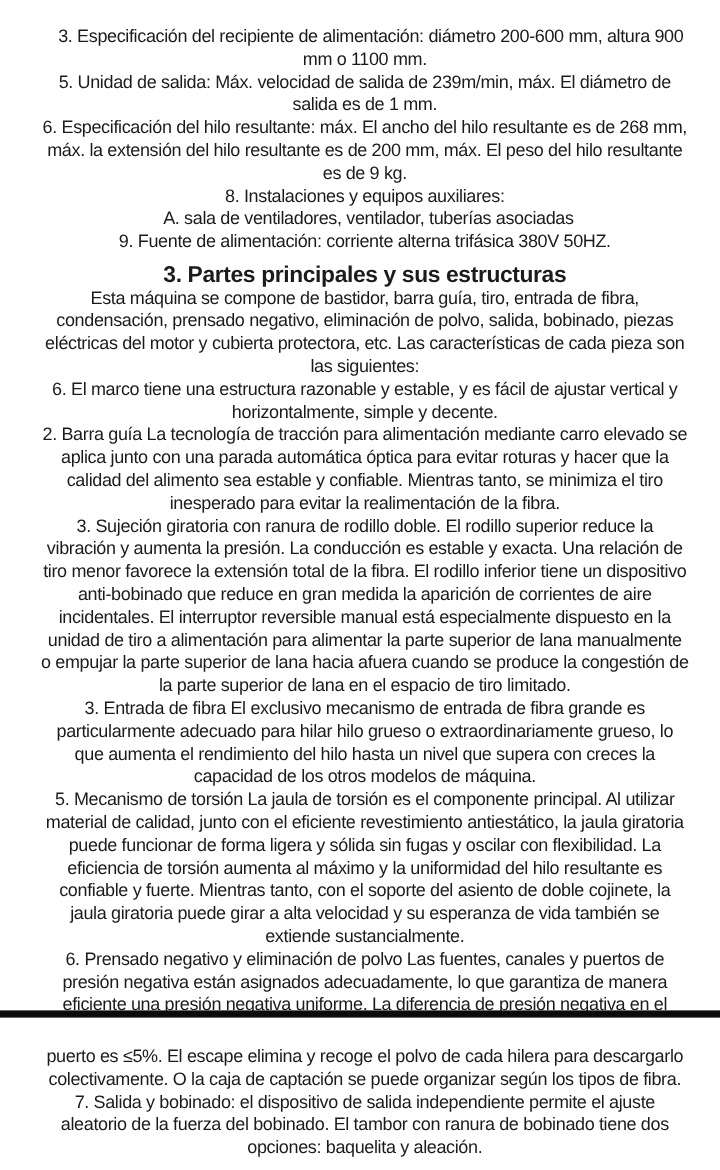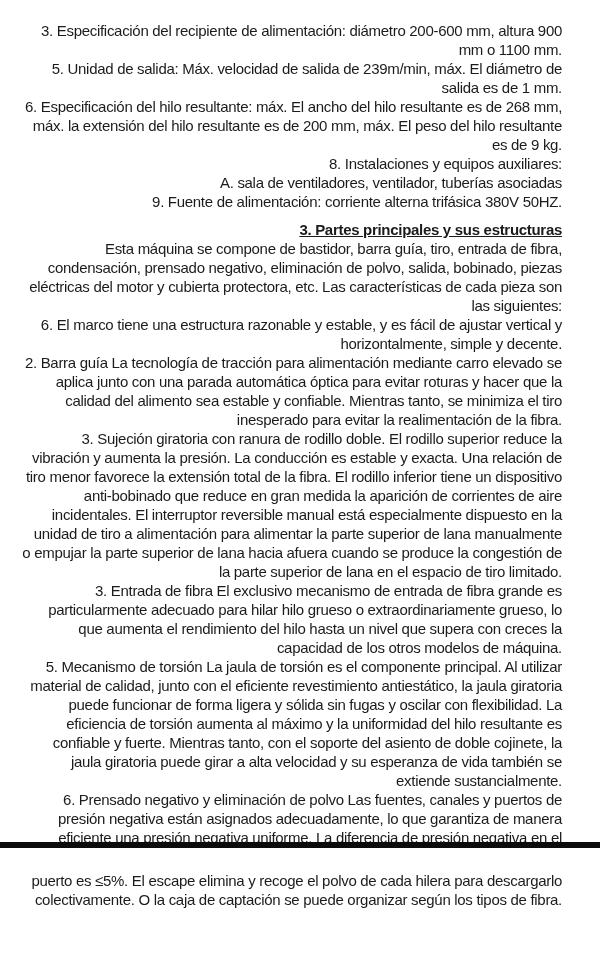--- a/index.html
+++ b/index.html
@@ -10,50 +10,49 @@
     width: 600px;
     height: 975px;
     position: relative;
     background: #ffffff;
     overflow: hidden;
     font-family: "Liberation Sans", sans-serif;
     color: #1b1b1b;
   }
   .text-block {
     position: absolute;
-    left: 22px;
+    left: 34px;
     width: 540px;
     font-size: 15px;
     line-height: 19px;
     letter-spacing: -0.3px;
-    text-align: right;
+    text-align: center;
   }
   .top-text {
     top: 21px;
   }
   .bottom-text {
     top: 871px;
   }
   .text-block p {
     margin: 0;
     padding: 0;
   }
   p.first-indent {
     text-indent: 10px;
   }
   p.sub-indent {
     padding-left: 6px;
   }
   .section-heading {
-    font-size: 15px;
+    font-size: 19px;
     line-height: 19px;
     font-weight: bold;
     margin: 9px 0 0 0;
     padding: 0;
-    text-decoration: underline;
   }
   .page-divider {
     position: absolute;
     left: 0;
     top: 842px;
     width: 600px;
     height: 6px;
     background: #0b0b0b;
   }
 </style>
@@ -76,13 +75,14 @@
   <p>3. Sujeción giratoria con ranura de rodillo doble. El rodillo superior reduce la vibración y aumenta la presión. La conducción es estable y exacta. Una relación de tiro menor favorece la extensión total de la fibra. El rodillo inferior tiene un dispositivo anti-bobinado que reduce en gran medida la aparición de corrientes de aire incidentales. El interruptor reversible manual está especialmente dispuesto en la unidad de tiro a alimentación para alimentar la parte superior de lana manualmente o empujar la parte superior de lana hacia afuera cuando se produce la congestión de la parte superior de lana en el espacio de tiro limitado.</p>
   <p>3. Entrada de fibra El exclusivo mecanismo de entrada de fibra grande es particularmente adecuado para hilar hilo grueso o extraordinariamente grueso, lo que aumenta el rendimiento del hilo hasta un nivel que supera con creces la capacidad de los otros modelos de máquina.</p>
   <p>5. Mecanismo de torsión La jaula de torsión es el componente principal. Al utilizar material de calidad, junto con el eficiente revestimiento antiestático, la jaula giratoria puede funcionar de forma ligera y sólida sin fugas y oscilar con flexibilidad. La eficiencia de torsión aumenta al máximo y la uniformidad del hilo resultante es confiable y fuerte. Mientras tanto, con el soporte del asiento de doble cojinete, la jaula giratoria puede girar a alta velocidad y su esperanza de vida también se extiende sustancialmente.</p>
   <p>6. Prensado negativo y eliminación de polvo Las fuentes, canales y puertos de presión negativa están asignados adecuadamente, lo que garantiza de manera eficiente una presión negativa uniforme. La diferencia de presión negativa en el</p>
 </div>
 
 <div class="page-divider"></div>
 
 <div class="text-block bottom-text">
   <p>puerto es ≤5%. El escape elimina y recoge el polvo de cada hilera para descargarlo colectivamente. O la caja de captación se puede organizar según los tipos de fibra.</p>
+  <p>7. Salida y bobinado: el dispositivo de salida independiente permite el ajuste aleatorio de la fuerza del bobinado. El tambor con ranura de bobinado tiene dos opciones: baquelita y aleación.</p>
 </div>
 
 </body></html>

